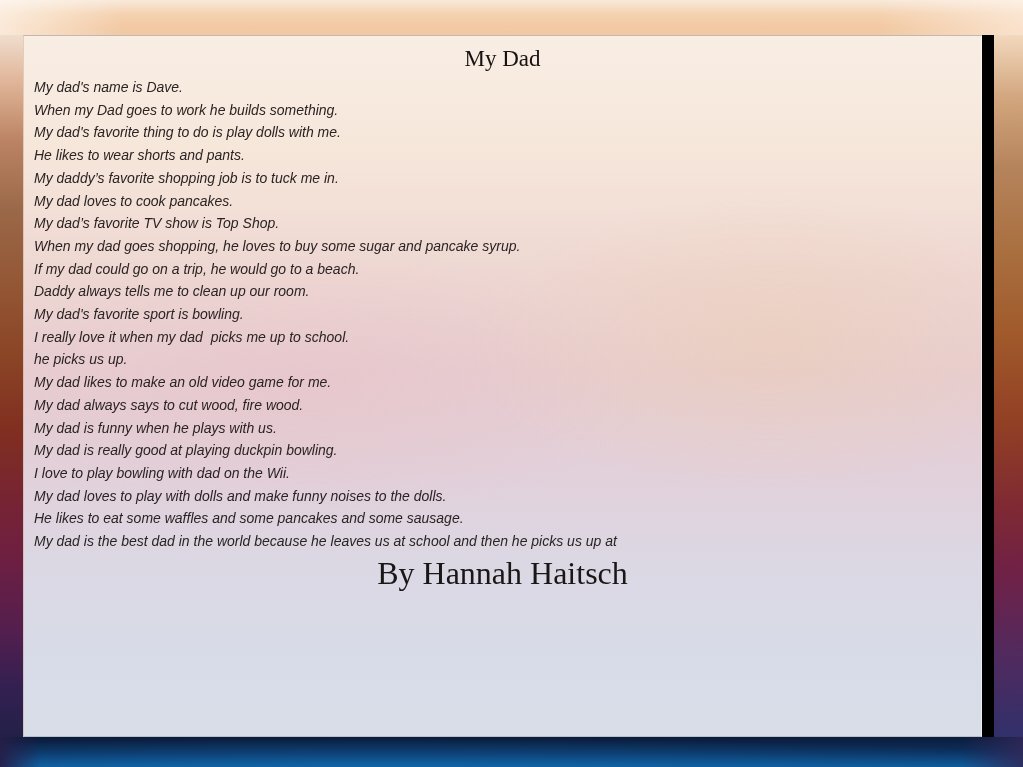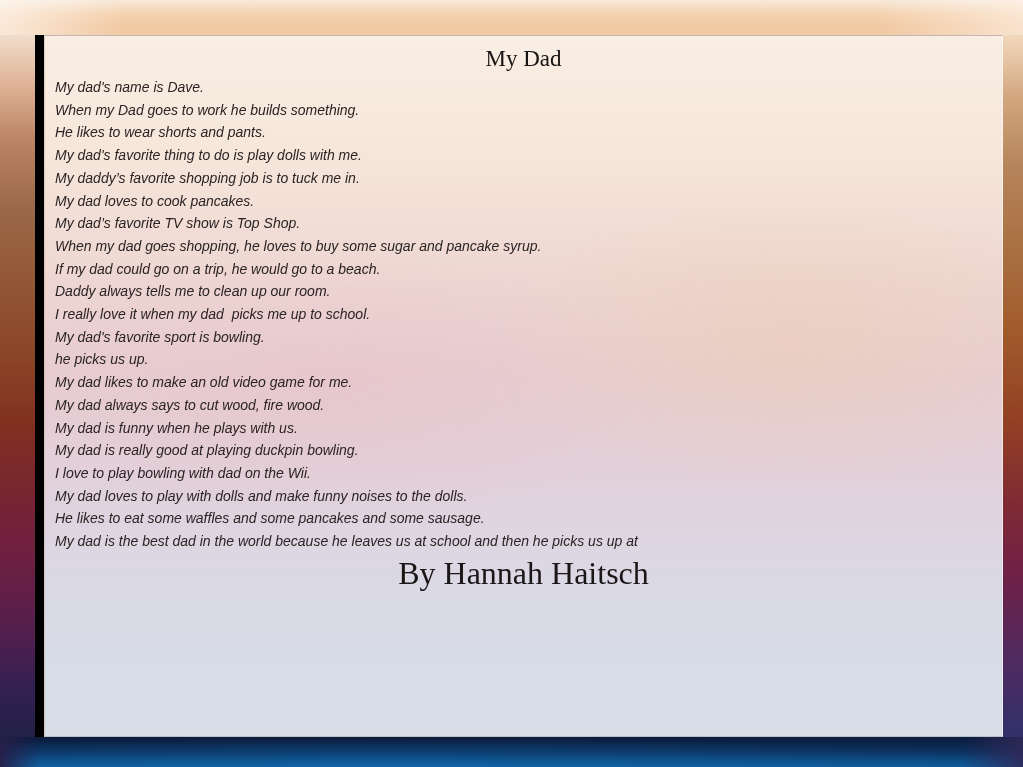--- a/index.html
+++ b/index.html
@@ -36,21 +36,21 @@
   }
   .frame-bottom {
     position: absolute; left: 0; top: 737px; width: 1023px; height: 30px;
     background:
       linear-gradient(90deg, rgba(38,30,72,0.95) 0%, rgba(38,30,72,0) 4%, rgba(38,30,72,0) 94%, rgba(50,40,88,0.85) 100%),
       radial-gradient(120% 170% at 38% 125%, rgba(18,112,182,0.65), rgba(18,112,182,0) 70%),
       linear-gradient(180deg, #0b1b3a 0%, #0c3260 55%, var(--accent-frame-blue, #0e5694) 100%);
   }
   
   .slide {
-    position: absolute; left: 44px; top: 35px; width: 959px; height: 702px;
+    position: absolute; left: 23px; top: 35px; width: 959px; height: 702px;
     box-sizing: border-box;
     border-top: 1px solid rgba(190,150,125,0.55);
     border-left: 1px solid rgba(200,165,140,0.45);
     border-right: 1px solid rgba(255,255,255,0.5);
     border-bottom: 1px solid rgba(125,145,170,0.5);
     background:
       radial-gradient(42% 28% at 78% 44%, rgba(236,206,178,0.50), rgba(236,206,178,0) 75%),
       radial-gradient(46% 26% at 30% 50%, rgba(231,193,199,0.48), rgba(231,193,199,0) 75%),
       linear-gradient(180deg,
         #f9eee4 0%, #f6e6da 17%, #eed7d2 34%, #e7cdd1 48%,
@@ -90,30 +90,30 @@
   <div class="frame-top"></div>
   <div class="frame-left"></div>
   <div class="frame-right"></div>
   <div class="frame-bottom"></div>
 
   <div class="slide">
     <h1 class="slide-title">My Dad</h1>
     <div class="slide-body">
         <div class="line">My dad's name is Dave.</div>
         <div class="line">When my Dad goes to work he builds something.</div>
+        <div class="line">My dad's favorite thing to do is play dolls with me.</div>
         <div class="line">He likes to wear shorts and pants.</div>
-        <div class="line">My dad's favorite thing to do is play dolls with me.</div>
         <div class="line">My daddy’s favorite shopping job is to tuck me in.</div>
         <div class="line">My dad loves to cook pancakes.</div>
         <div class="line">My dad’s favorite TV show is Top Shop.</div>
         <div class="line">When my dad goes shopping, he loves to buy some sugar and pancake syrup.</div>
         <div class="line">If my dad could go on a trip, he would go to a beach.</div>
         <div class="line">Daddy always tells me to clean up our room.</div>
+        <div class="line">My dad's favorite sport is bowling.</div>
         <div class="line">I really love it when my dad  picks me up to school.</div>
-        <div class="line">My dad's favorite sport is bowling.</div>
         <div class="line">he picks us up.</div>
         <div class="line">My dad likes to make an old video game for me.</div>
         <div class="line">My dad always says to cut wood, fire wood.</div>
         <div class="line">My dad is funny when he plays with us.</div>
         <div class="line">My dad is really good at playing duckpin bowling.</div>
         <div class="line">I love to play bowling with dad on the Wii.</div>
         <div class="line">My dad loves to play with dolls and make funny noises to the dolls.</div>
         <div class="line">He likes to eat some waffles and some pancakes and some sausage.</div>
         <div class="line">My dad is the best dad in the world because he leaves us at school and then he picks us up at</div>
       </div>

